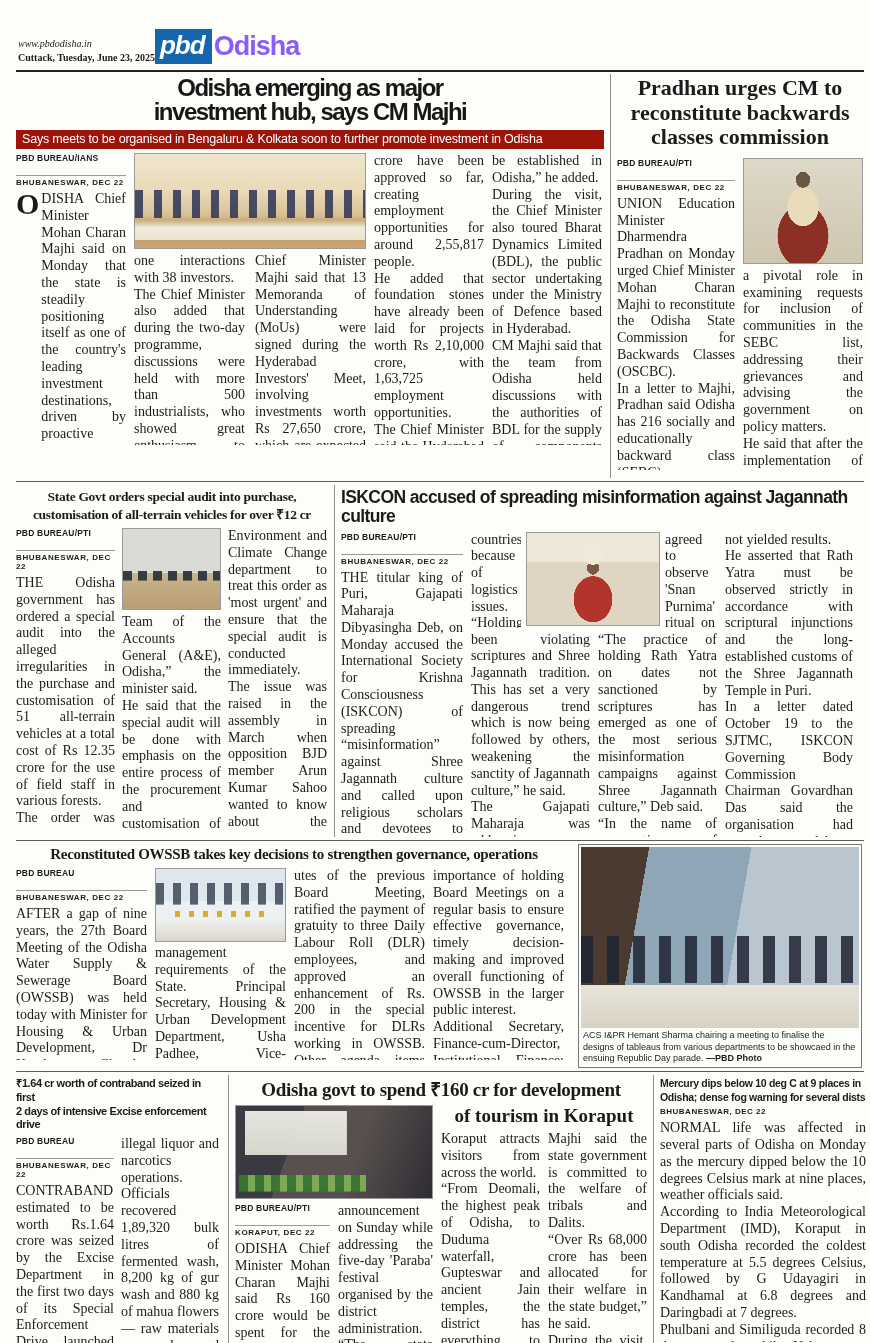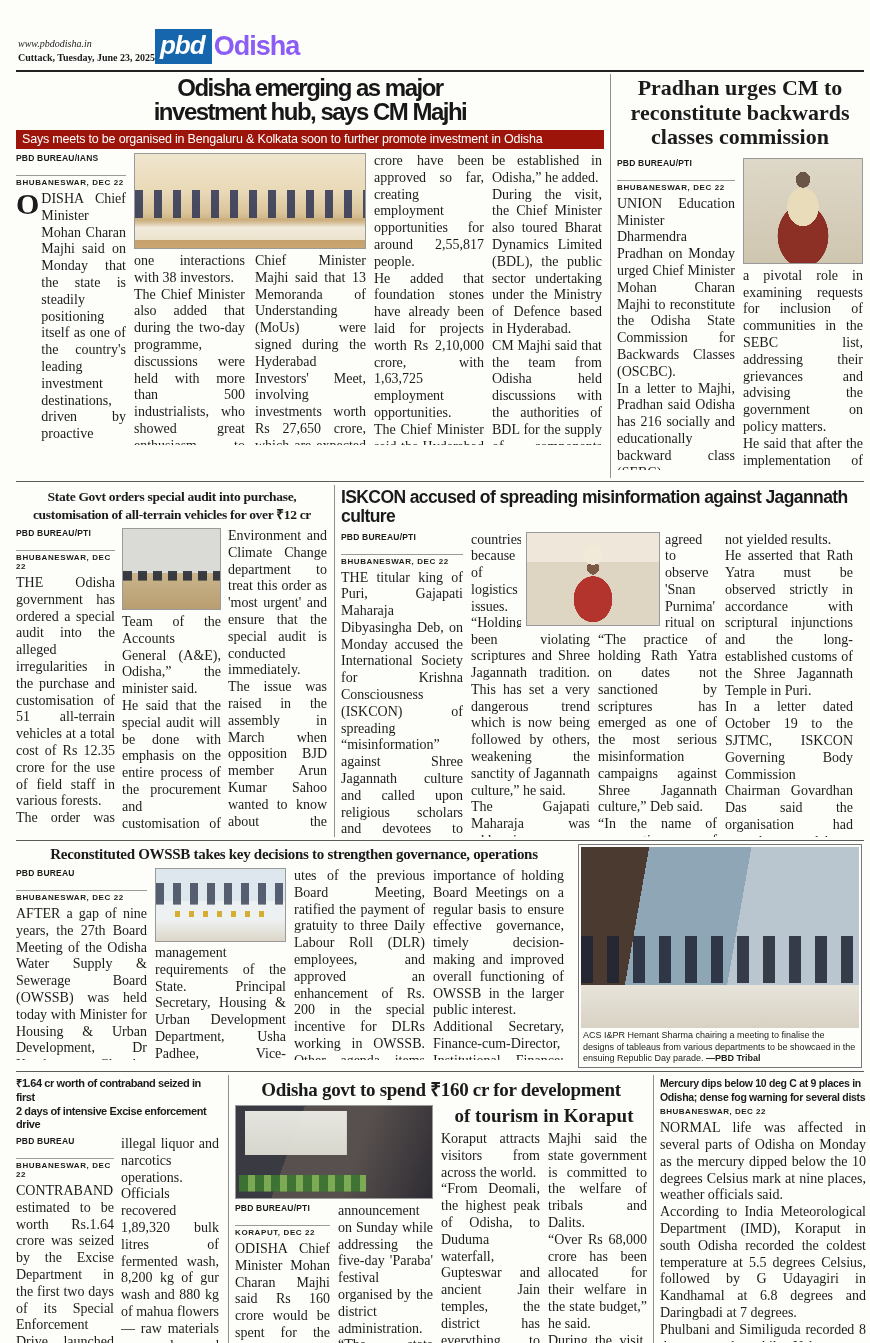--- a/index.html
+++ b/index.html
@@ -351,21 +351,21 @@
         <div class="btxt colw">utes of the previous Board Meeting, ratified the payment of gratuity to three Daily Labour Roll (DLR) employees, and approved an enhancement of Rs. 200 in the special incentive for DLRs working in OWSSB. Other agenda items aimed at improving organisational efficiency and service delivery were also deliberated upon.
 To address key administrative and technical issues in a comprehensive manner, the Board decided to constitute a Committee which will examine the relevant proposals and submit its recommendations for further course of action.
 The Board emphasized the</div>
         <div class="btxt colw">importance of holding Board Meetings on a regular basis to ensure effective governance, timely decision-making and improved overall functioning of OWSSB in the larger public interest.
 Additional Secretary, Finance-cum-Director, Institutional Finance; Chairpersons of Keonjhar and Dhenkanal Municipalities and Kodala NAC as Ex-Officio Members; non-official members Tapan Kumar Chand, Ex-CMD, NALCO, and Er. Ratindra Narayana Mallick, Ex-EIC, PHEO, the Managing Director, WATCO and Engineer-in-Chief, OWSSB as the Member Convenor were among others who took part in deliberations.</div>
       </div>
     </article>
     <div class="tableau-box">
       <div class="photo ph-tableau" title="Officials seated at a conference table reviewing Republic Day tableau designs"></div>
       <div class="tableau-cap">
-        <span>ACS I&amp;PR Hemant Sharma chairing a meeting to finalise the designs of tableaus from various departments to be showcaed in the ensuing Republic Day parade. </span><span class="tableau-credit">—PBD Tribal</span>
+        <span>ACS I&amp;PR Hemant Sharma chairing a meeting to finalise the designs of tableaus from various departments to be showcaed in the ensuing Republic Day parade. </span><span class="tableau-credit">—PBD Photo</span>
       </div>
     </div>
   </section>
 
   <div class="hrule"></div>
 
   <section class="row row-bot">
     <article class="excise">
       <h2 class="ex-hl">₹1.64 cr worth of contraband seized in first
 2 days of intensive Excise enforcement drive</h2>

